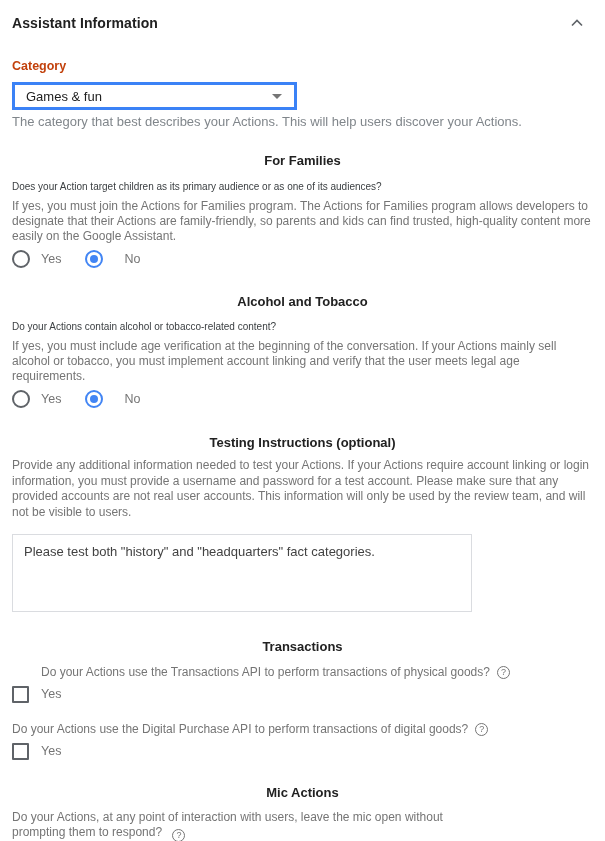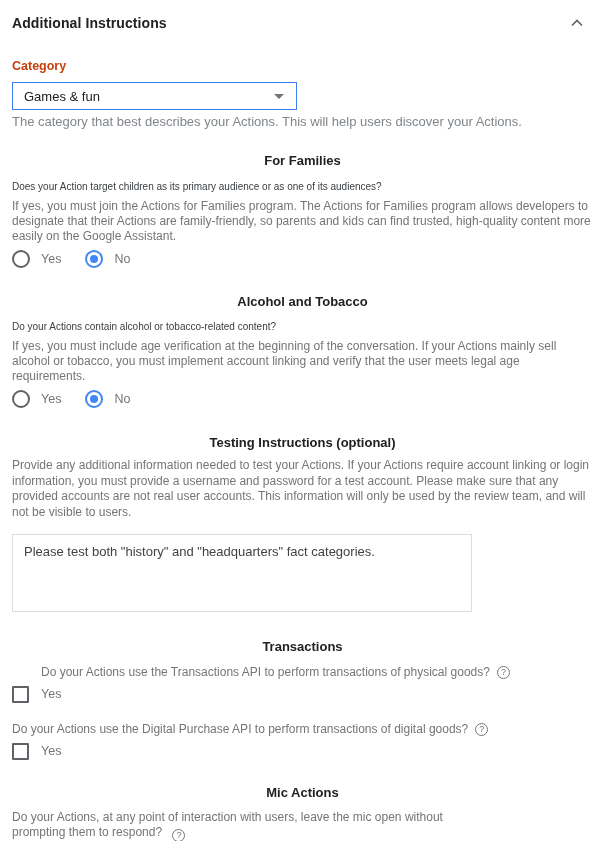--- a/index.html
+++ b/index.html
@@ -37,21 +37,21 @@
     color: #c2410c;
     height: 14px;
   }
   .category-field { margin-top: 27px; }
 
   
   .dropdown {
     margin-top: 9px;
     width: 285px;
     height: 28px;
-    border: 1px solid #3b82f6;
+    border: 3px solid #3b82f6;
     background: #fff;
     display: flex;
     align-items: center;
     justify-content: space-between;
     padding: 0 12px 0 11px;
     cursor: pointer;
   }
   .dropdown-value { font-size: 13px; color: #212121; }
   .dropdown-arrow {
     width: 0; height: 0;
@@ -98,21 +98,21 @@
     margin-top: 6px;
     display: flex;
     align-items: center;
     height: 18px;
   }
   .radio-option {
     display: flex;
     align-items: center;
     cursor: pointer;
   }
-  .radio-option + .radio-option { margin-left: 24px; }
+  .radio-option + .radio-option { margin-left: 24px; gap: 10px; }
   .radio {
     width: 18px; height: 18px;
     border-radius: 50%;
     border: 2px solid #5f6368;
     position: relative;
     flex: 0 0 auto;
   }
   .radio.selected { border-color: #4285f4; }
   .radio.selected::after {
     content: "";
@@ -199,21 +199,21 @@
     color: #757575;
     line-height: 15px;
   }
 </style>
 </head>
 <body>
 
 <div class="container">
 
   <div class="section-header">
-    <h1>Additional Instructions</h1>
+    <h1>Assistant Information</h1>
     <button class="collapse-btn">
       <span>
         <svg width="12" height="8" viewBox="0 0 12 8">
           <polyline points="1,6.5 6,1.5 11,6.5" fill="none" stroke="#5f6368" stroke-width="1.6"></polyline>
         </svg>
       </span>
     </button>
   </div>
 
   <div class="category-field">

